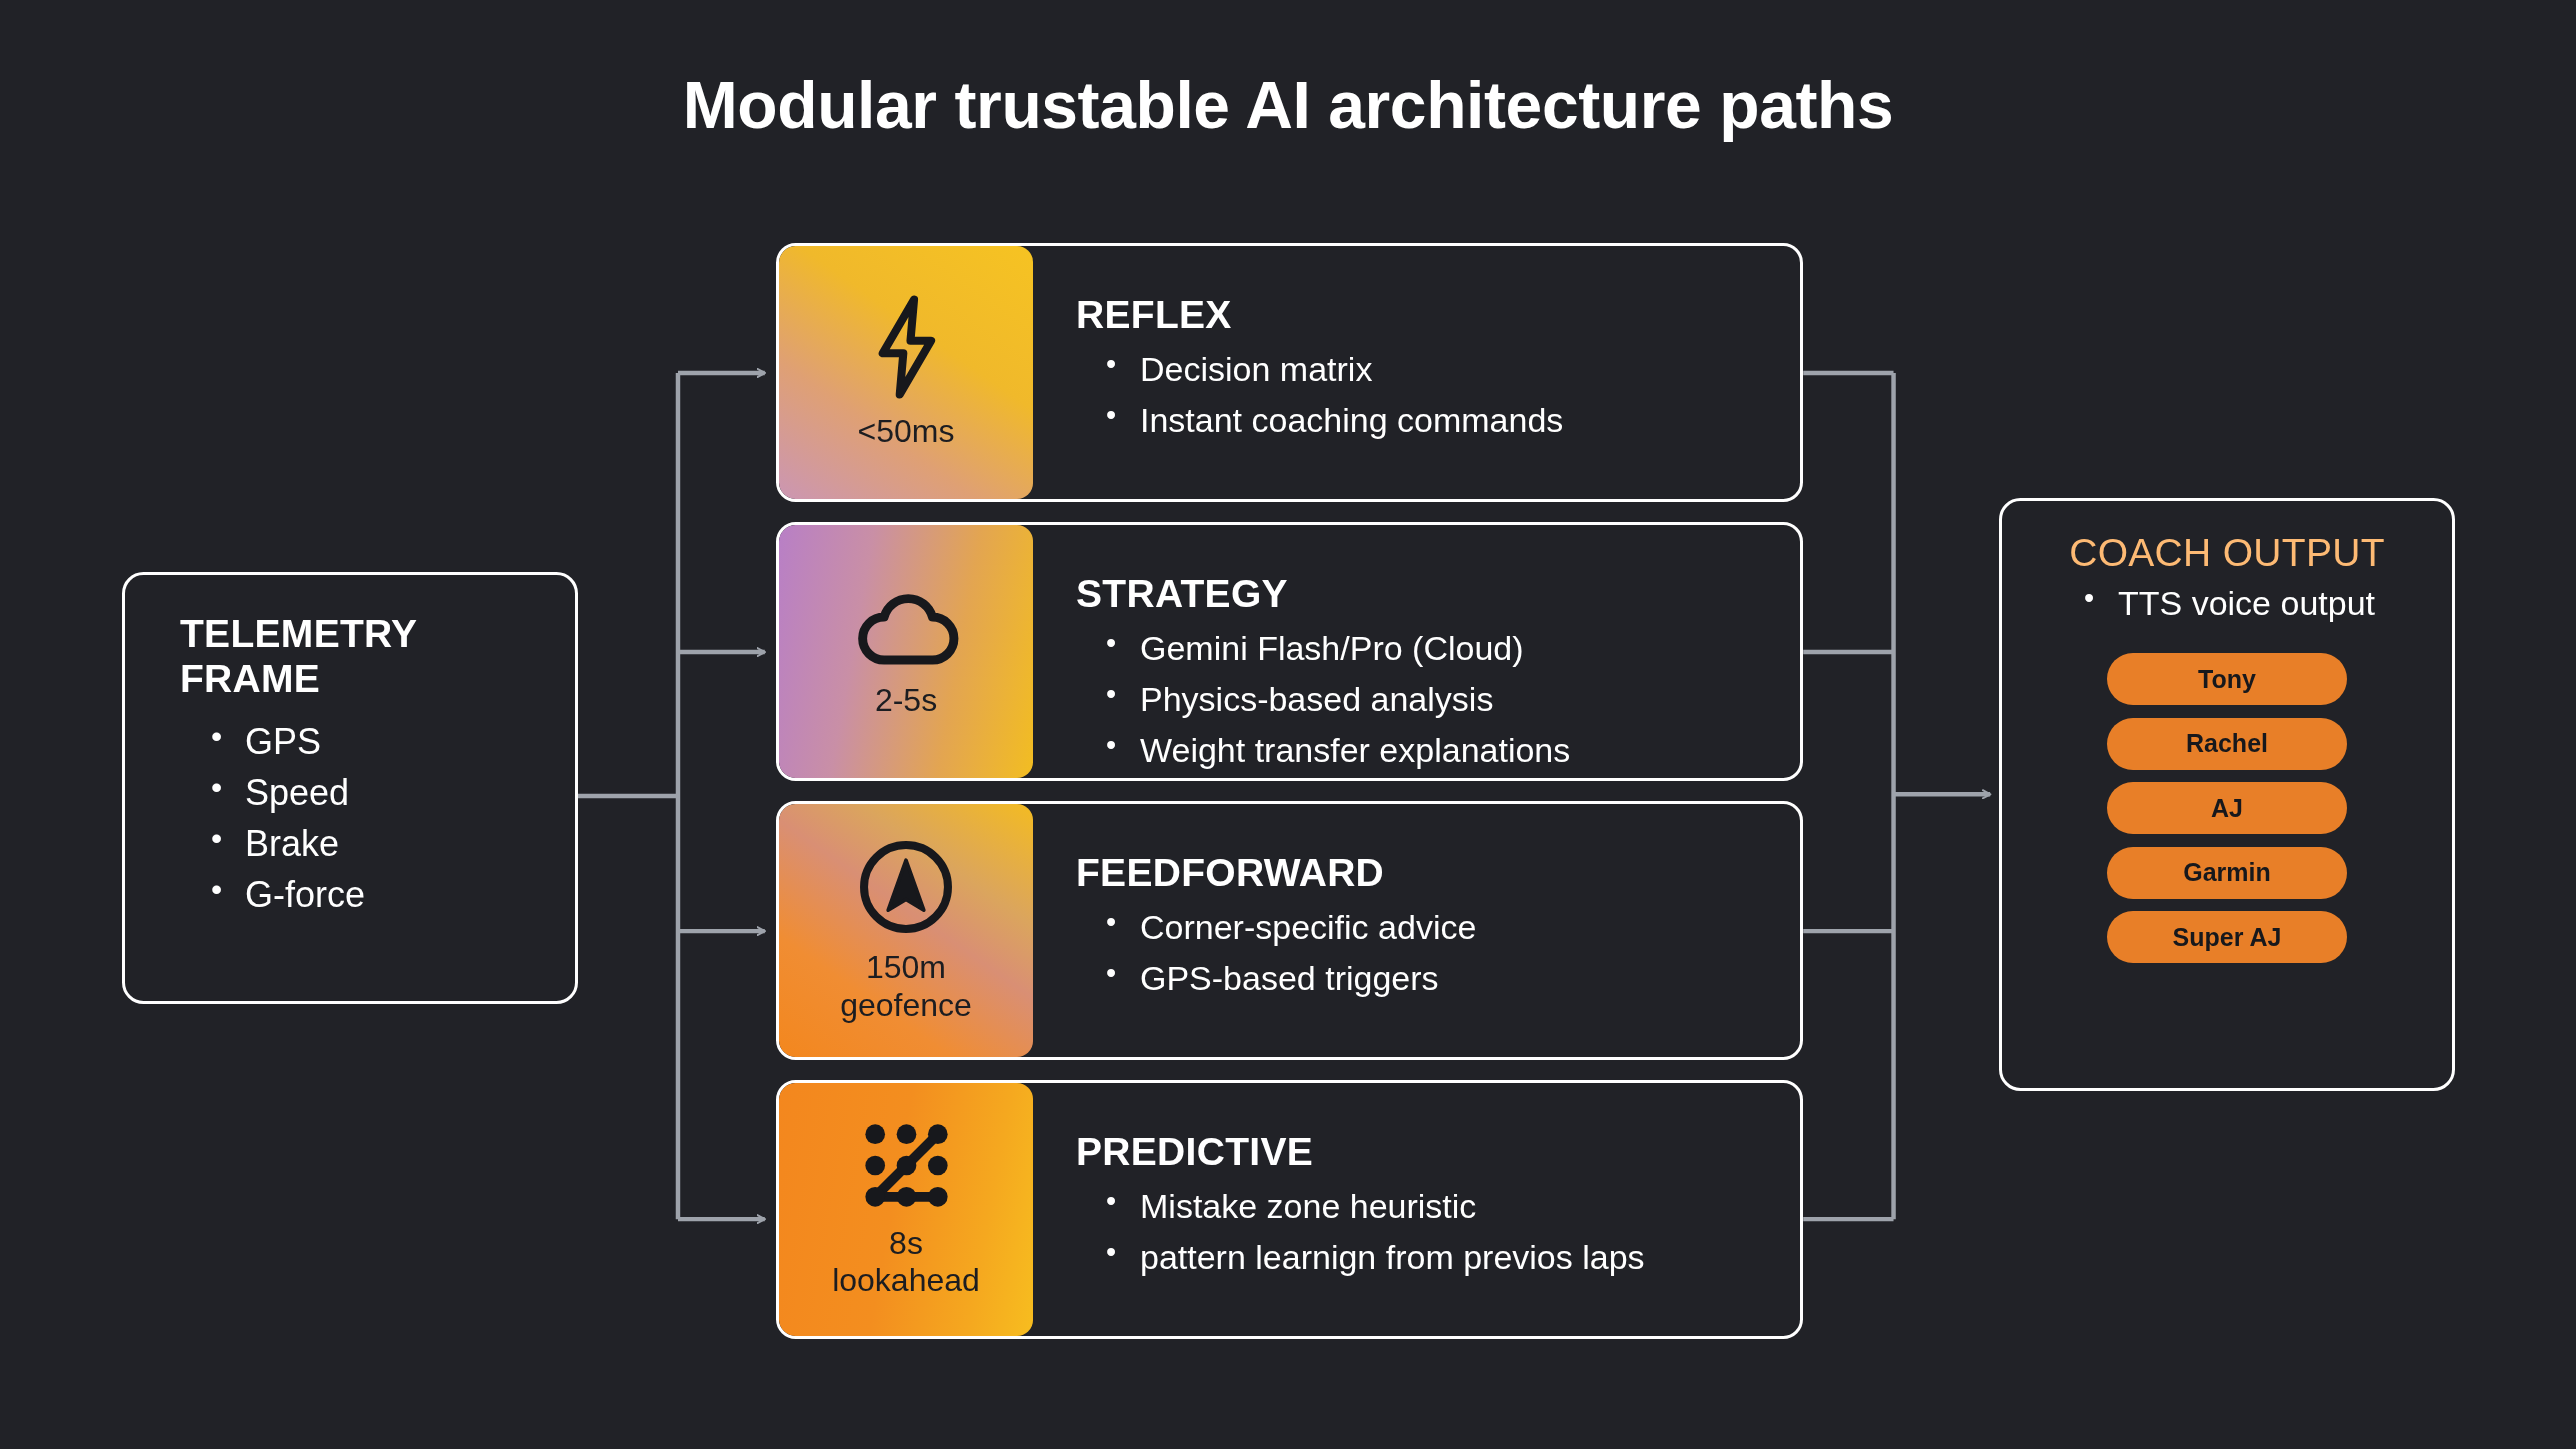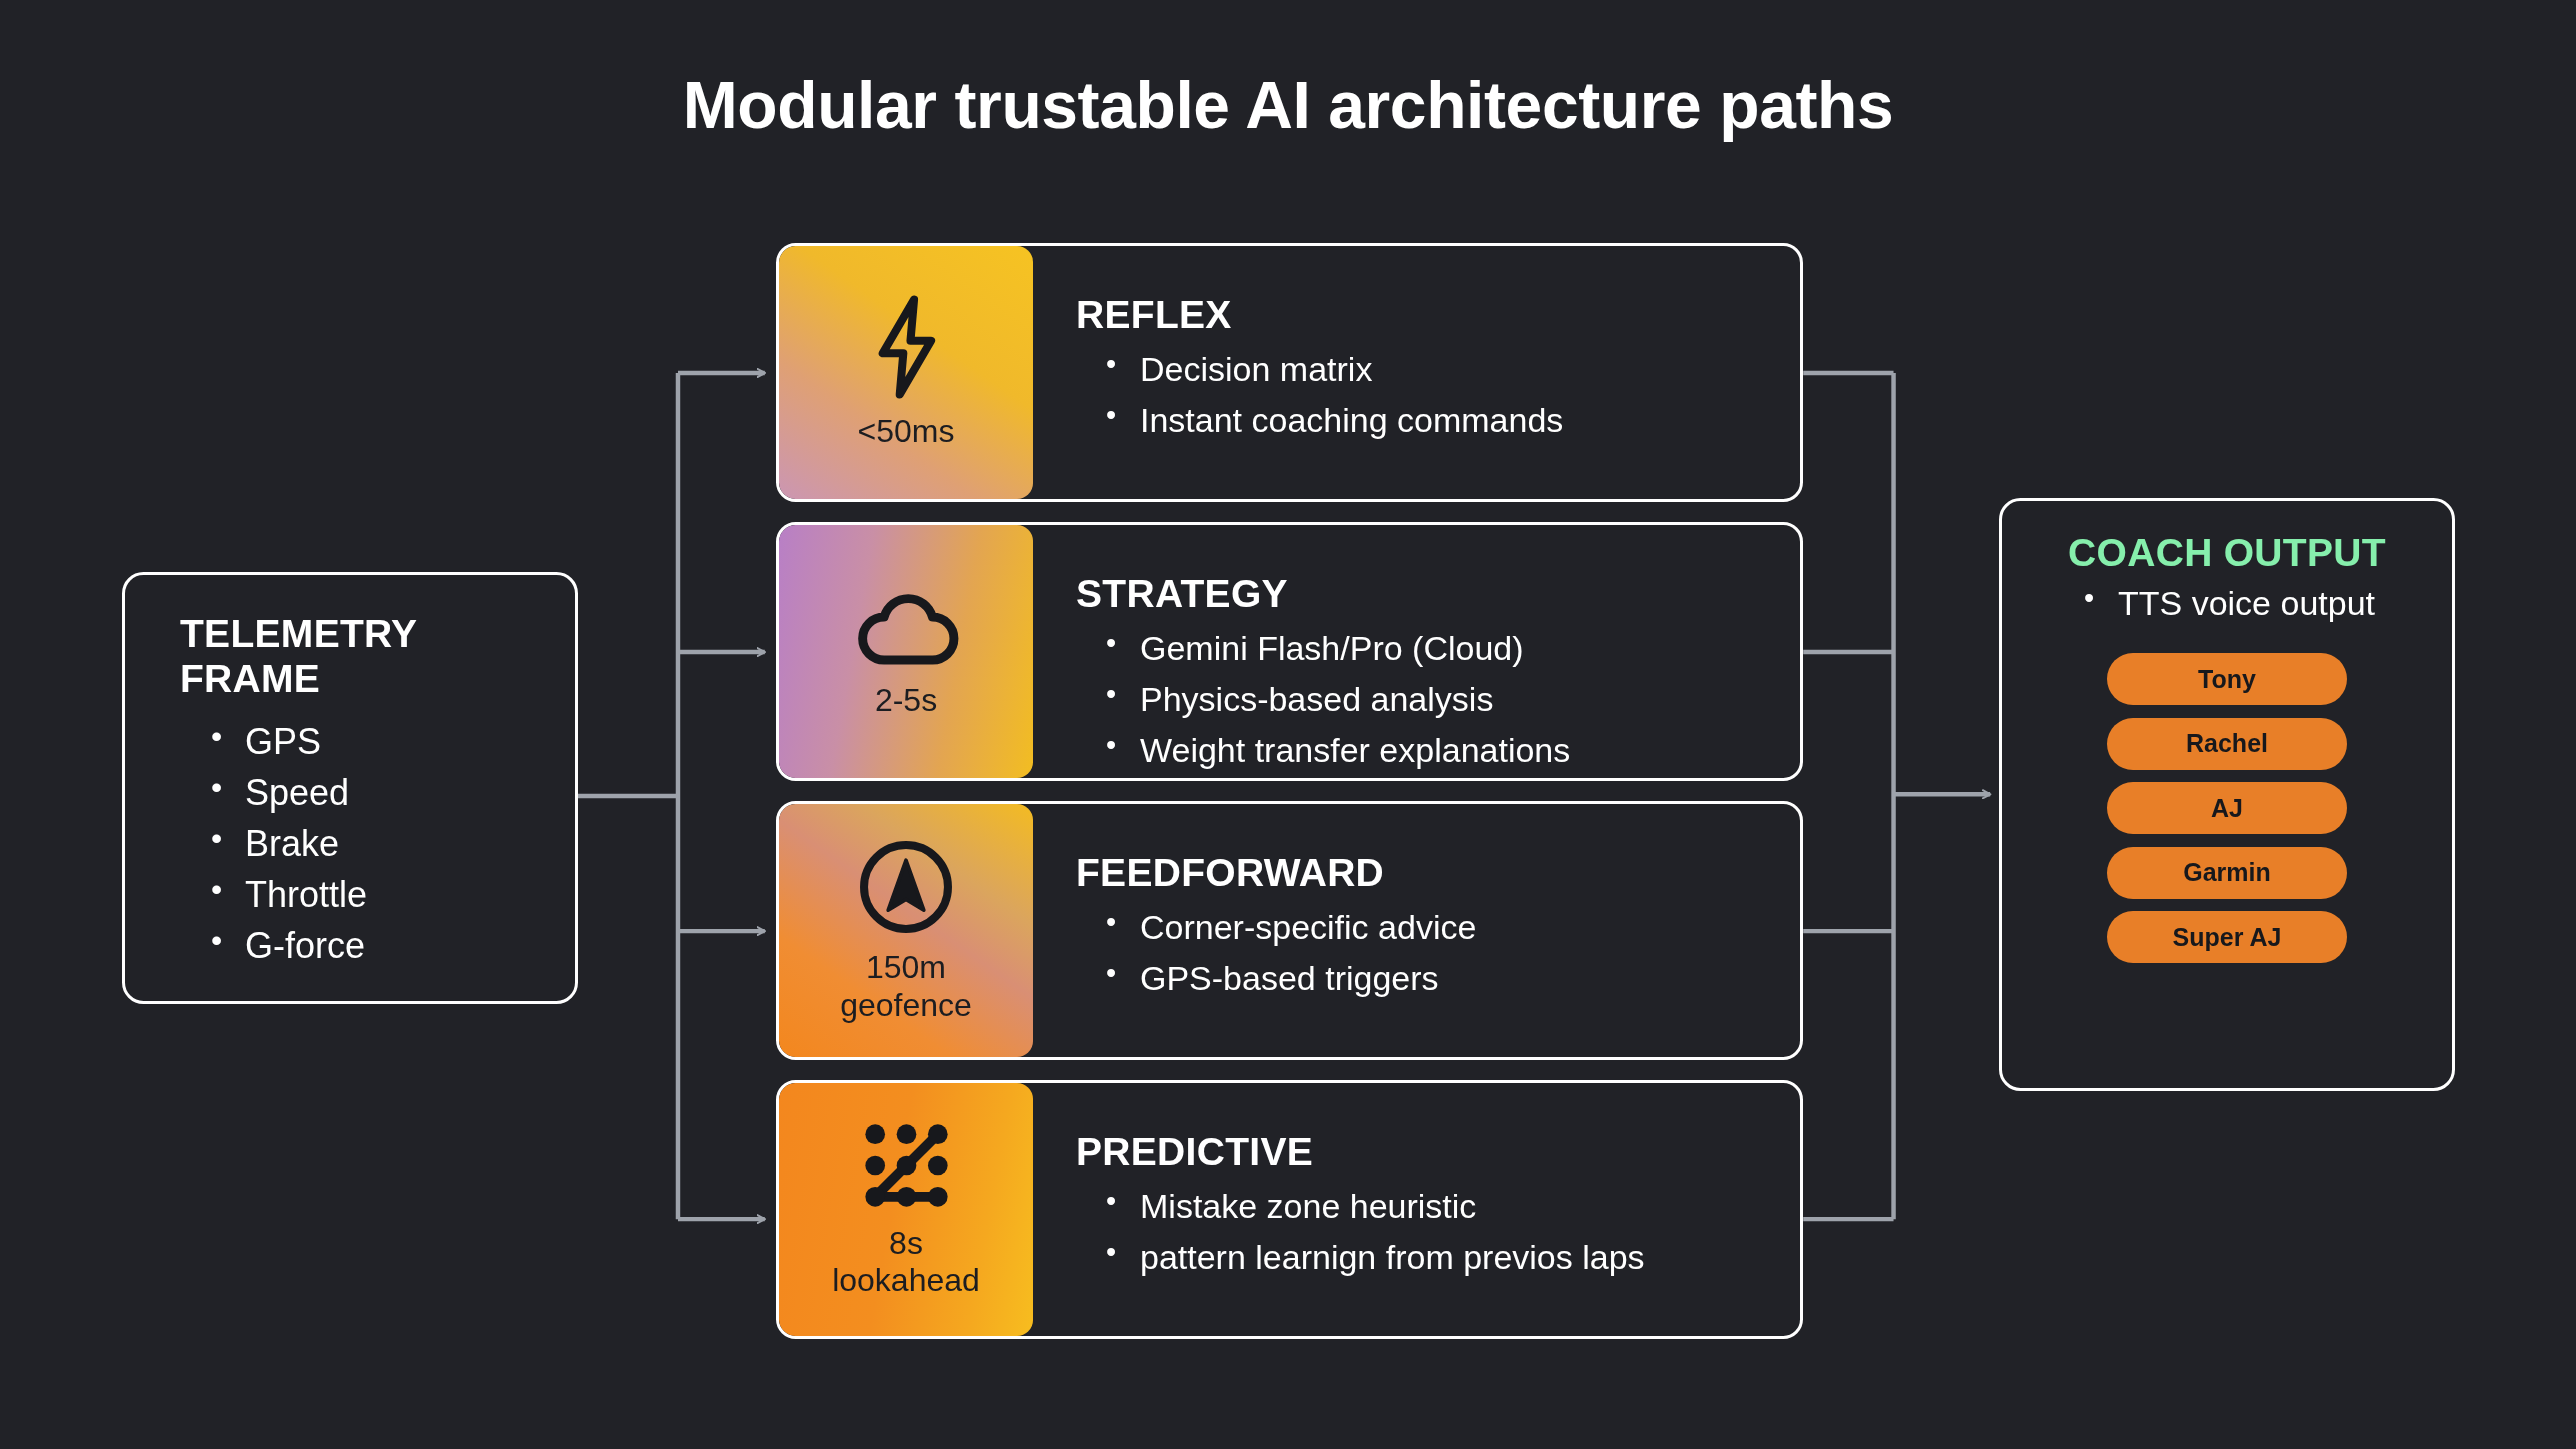--- a/index.html
+++ b/index.html
@@ -82,21 +82,21 @@
   #card-predictive  { top:1080px; }
 
   #card-reflex      .ipanel { background:linear-gradient(35deg,#cb96b3 0%,#dfa074 32%,#f0b92b 62%,#f6c322 100%); }
   #card-strategy    .ipanel { background:linear-gradient(100deg,#b87fc6 0%,#c98fa6 32%,#e3a551 68%,#f2bd22 100%); }
   #card-feedforward .ipanel { background:linear-gradient(35deg,#f3871e 0%,#f08d33 28%,#d98f74 55%,#dba55d 72%,#f3bb22 100%); }
   #card-predictive  .ipanel { background:linear-gradient(100deg,#f3871e 0%,#f38e1f 45%,#f5a81f 78%,#f7bd1f 100%); }
 
   
   #coach { left:1999px; top:498px; width:456px; height:593px; padding:30px 0 0 0; }
   #coach h3 {
-    font-size:39px; font-weight:bold; color:#86efac;
+    font-size:39px; font-weight:normal; color:#fdba74;
     text-align:center; letter-spacing:0.3px;
   }
   #coach .bullets { list-style:none; margin-top:9px; padding-left:82px; }
   #coach .bullets li {
     font-size:34px; color:#ffffff; font-weight:300; position:relative; padding-left:34px;
   }
   #coach .bullets li:before { content:"•"; position:absolute; left:0; top:-1.8px; font-size:29px; }
   #coach .pills { margin-top:30px; display:flex; flex-direction:column; align-items:center; gap:12.5px; }
   #coach .pill {
     width:240px; height:52px; border-radius:26px;
@@ -145,21 +145,20 @@
 
   <div class="obox" id="telemetry">
     <div class="hd">
       <div>TELEMETRY</div>
       <div>FRAME</div>
     </div>
     <ul>
       <li>GPS</li>
       <li>Speed</li>
       <li>Brake</li>
-      <li>Throttle</li>
       <li>G-force</li>
     </ul>
   </div>
 
   <div class="card" id="card-reflex">
     <div class="ipanel">
       <svg class="glyph" width="86" height="106" viewBox="0 0 96 118">
         <path d="M57 6 L22 66 L45 66 L41 112 L76 52 L53 52 Z" fill="none" stroke="#17181c" stroke-width="9" stroke-linejoin="round" stroke-linecap="round"></path>
       </svg>
       <div class="lat">&lt;50ms</div>

